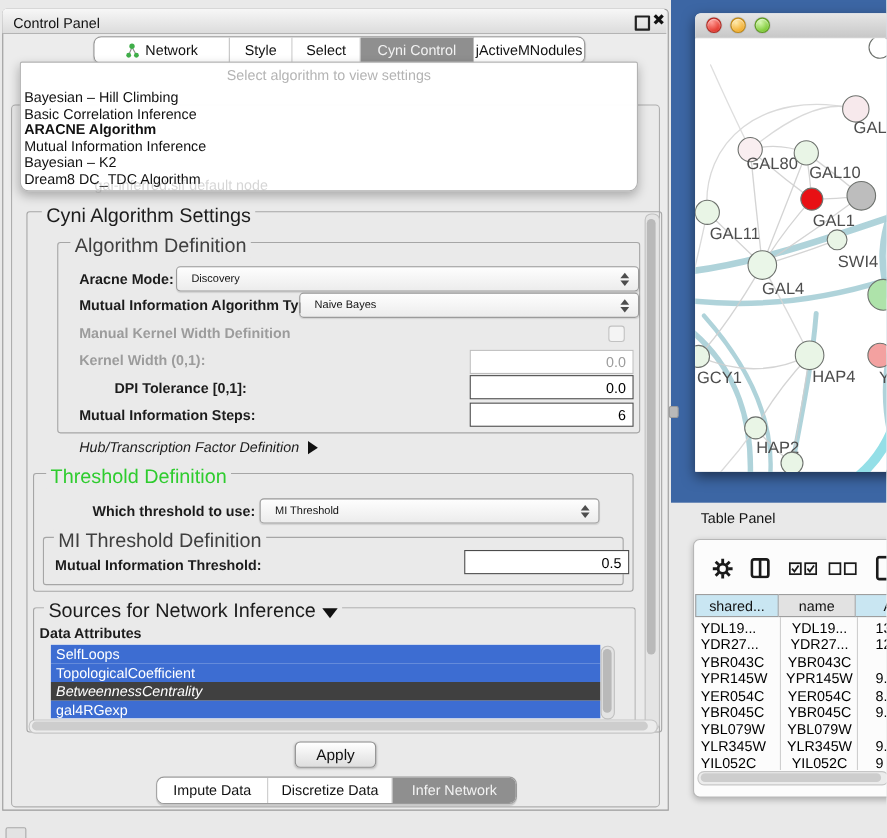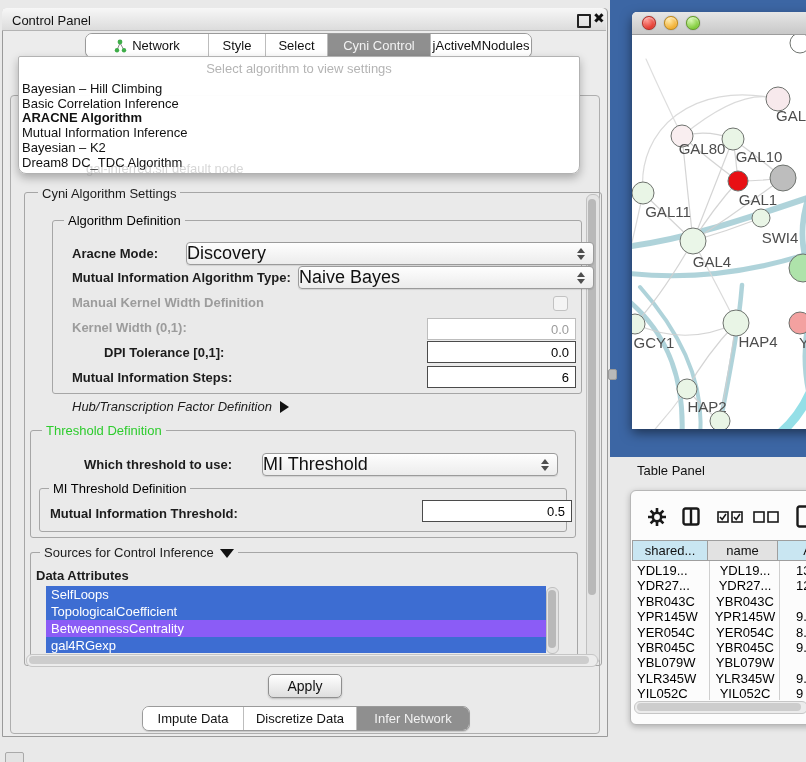--- a/index.html
+++ b/index.html
@@ -16,25 +16,25 @@
   .win-float{left:577px;top:14px;width:10px;height:10px;border:2px solid #222;border-radius:1px;}
   .win-close{left:593px;top:10px;font-size:14px;font-weight:bold;color:#111;}
   .content-panel{left:10px;top:95px;width:588px;height:637px;background:#eaeaea;border:1px solid #aeaeae;border-radius:4px;}
   
   .seg{display:flex;border:1px solid #9a9a9a;border-radius:7px;overflow:hidden;background:#fff;box-shadow:0 1px 1px rgba(0,0,0,.15);}
   .seg .s{display:flex;align-items:center;justify-content:center;font-size:13px;color:#111;border-right:1px solid #bdbdbd;gap:5px;background:#fff;}
   .seg .s:last-child{border-right:none;}
   .seg .s.sel{background:#8f8f8f;color:#f2f2f2;}
   
   .grp{border:1px solid #a6a6a6;border-radius:3px;}
-  .grp-title{position:absolute;background:#eaeaea;padding:0 4px;font-size:13px;white-space:nowrap;}
-  .blue-t{color:#000000;}
+  .grp-title{position:absolute;background:#eaeaea;padding:0 4px;font-size:18px;white-space:nowrap;}
+  .blue-t{color:#404040;}
   .green-t{color:#2ecc2e;}
   
-  .combo{background:linear-gradient(#fefefe,#ececec);border:1px solid #9b9b9b;border-radius:4px;display:flex;align-items:center;font-size:18px;color:#111;box-shadow:0 1px 1px rgba(0,0,0,.1);margin-left:26px;}
+  .combo{background:linear-gradient(#fefefe,#ececec);border:1px solid #9b9b9b;border-radius:4px;display:flex;align-items:center;font-size:10px;color:#111;padding-left:13px;box-shadow:0 1px 1px rgba(0,0,0,.1);}
   .spin{position:absolute;right:8px;top:50%;transform:translateY(-50%);display:flex;flex-direction:column;gap:2px;}
   .spin i{display:block;width:0;height:0;border-left:4px solid transparent;border-right:4px solid transparent;}
   .spin .up{border-bottom:5px solid #4d4d4d;}
   .spin .dn{border-top:5px solid #4d4d4d;}
   .field{background:#fff;border:1px solid #4b4b4b;font-size:13px;color:#000;display:flex;align-items:center;justify-content:flex-end;padding-right:6px;}
   .field.dis{border-color:#bdbdbd;color:#9c9c9c;}
   .checkbox{width:13px;height:13px;border:1px solid #c2c2c2;border-radius:3px;background:#f4f4f4;}
   .tri-right{display:inline-block;width:0;height:0;border-top:6px solid transparent;border-bottom:6px solid transparent;border-left:9px solid #111;margin-left:8px;vertical-align:-2px;}
   .tri-down{display:inline-block;width:0;height:0;border-left:7px solid transparent;border-right:7px solid transparent;border-top:9px solid #111;margin-left:6px;vertical-align:-1px;}
   
@@ -171,28 +171,28 @@
 
   <div class="abs grp" style="left:39px;top:488px;width:526px;height:42px;"></div>
   <div class="abs grp-title blue-t" style="left:49px;top:481px;">MI Threshold Definition</div>
   <div class="abs txt bold" style="left:50px;top:506px;">Mutual Information Threshold:</div>
   <div class="abs field" style="left:422px;top:500px;width:142px;height:20px;">
       <span>0.5</span>
     </div>
 
   <div class="abs grp" style="left:30px;top:552px;width:546px;height:104px;border-bottom:none;"></div>
   <div class="abs grp-title txt" style="left:40px;top:545px;">
-    <span>Sources for Control Inference</span><span class="tri-down"></span>
+    <span>Sources for Network Inference</span><span class="tri-down"></span>
   </div>
   <div class="abs txt bold" style="left:36px;top:568px;">Data Attributes</div>
 
   <div class="abs attr-list" id="attr-list" style="left:46px;top:586px;width:500px;height:67px;">
       <div class="attr-item" style="background: rgb(61, 109, 210);">SelfLoops</div>
       <div class="attr-item" style="background: rgb(61, 109, 210);">TopologicalCoefficient</div>
-      <div class="attr-item" style="background: #8b5cf6;">BetweennessCentrality</div>
+      <div class="attr-item" style="background: #404040; font-style: italic;">BetweennessCentrality</div>
       <div class="attr-item" style="background: rgb(61, 109, 210);">gal4RGexp</div>
     </div>
   <div class="abs vscroll" style="left:546px;top:587px;width:11px;height:65px;">
     <div class="vthumb" style="top:2px;height:58px;"></div>
   </div>
   <div class="abs hscroll" style="left:26px;top:654px;width:570px;height:11px;">
     <div class="hthumb" style="left:2px;width:560px;"></div>
   </div>
 
   <div class="abs btn" style="left:268px;top:674px;width:72px;height:22px;">

